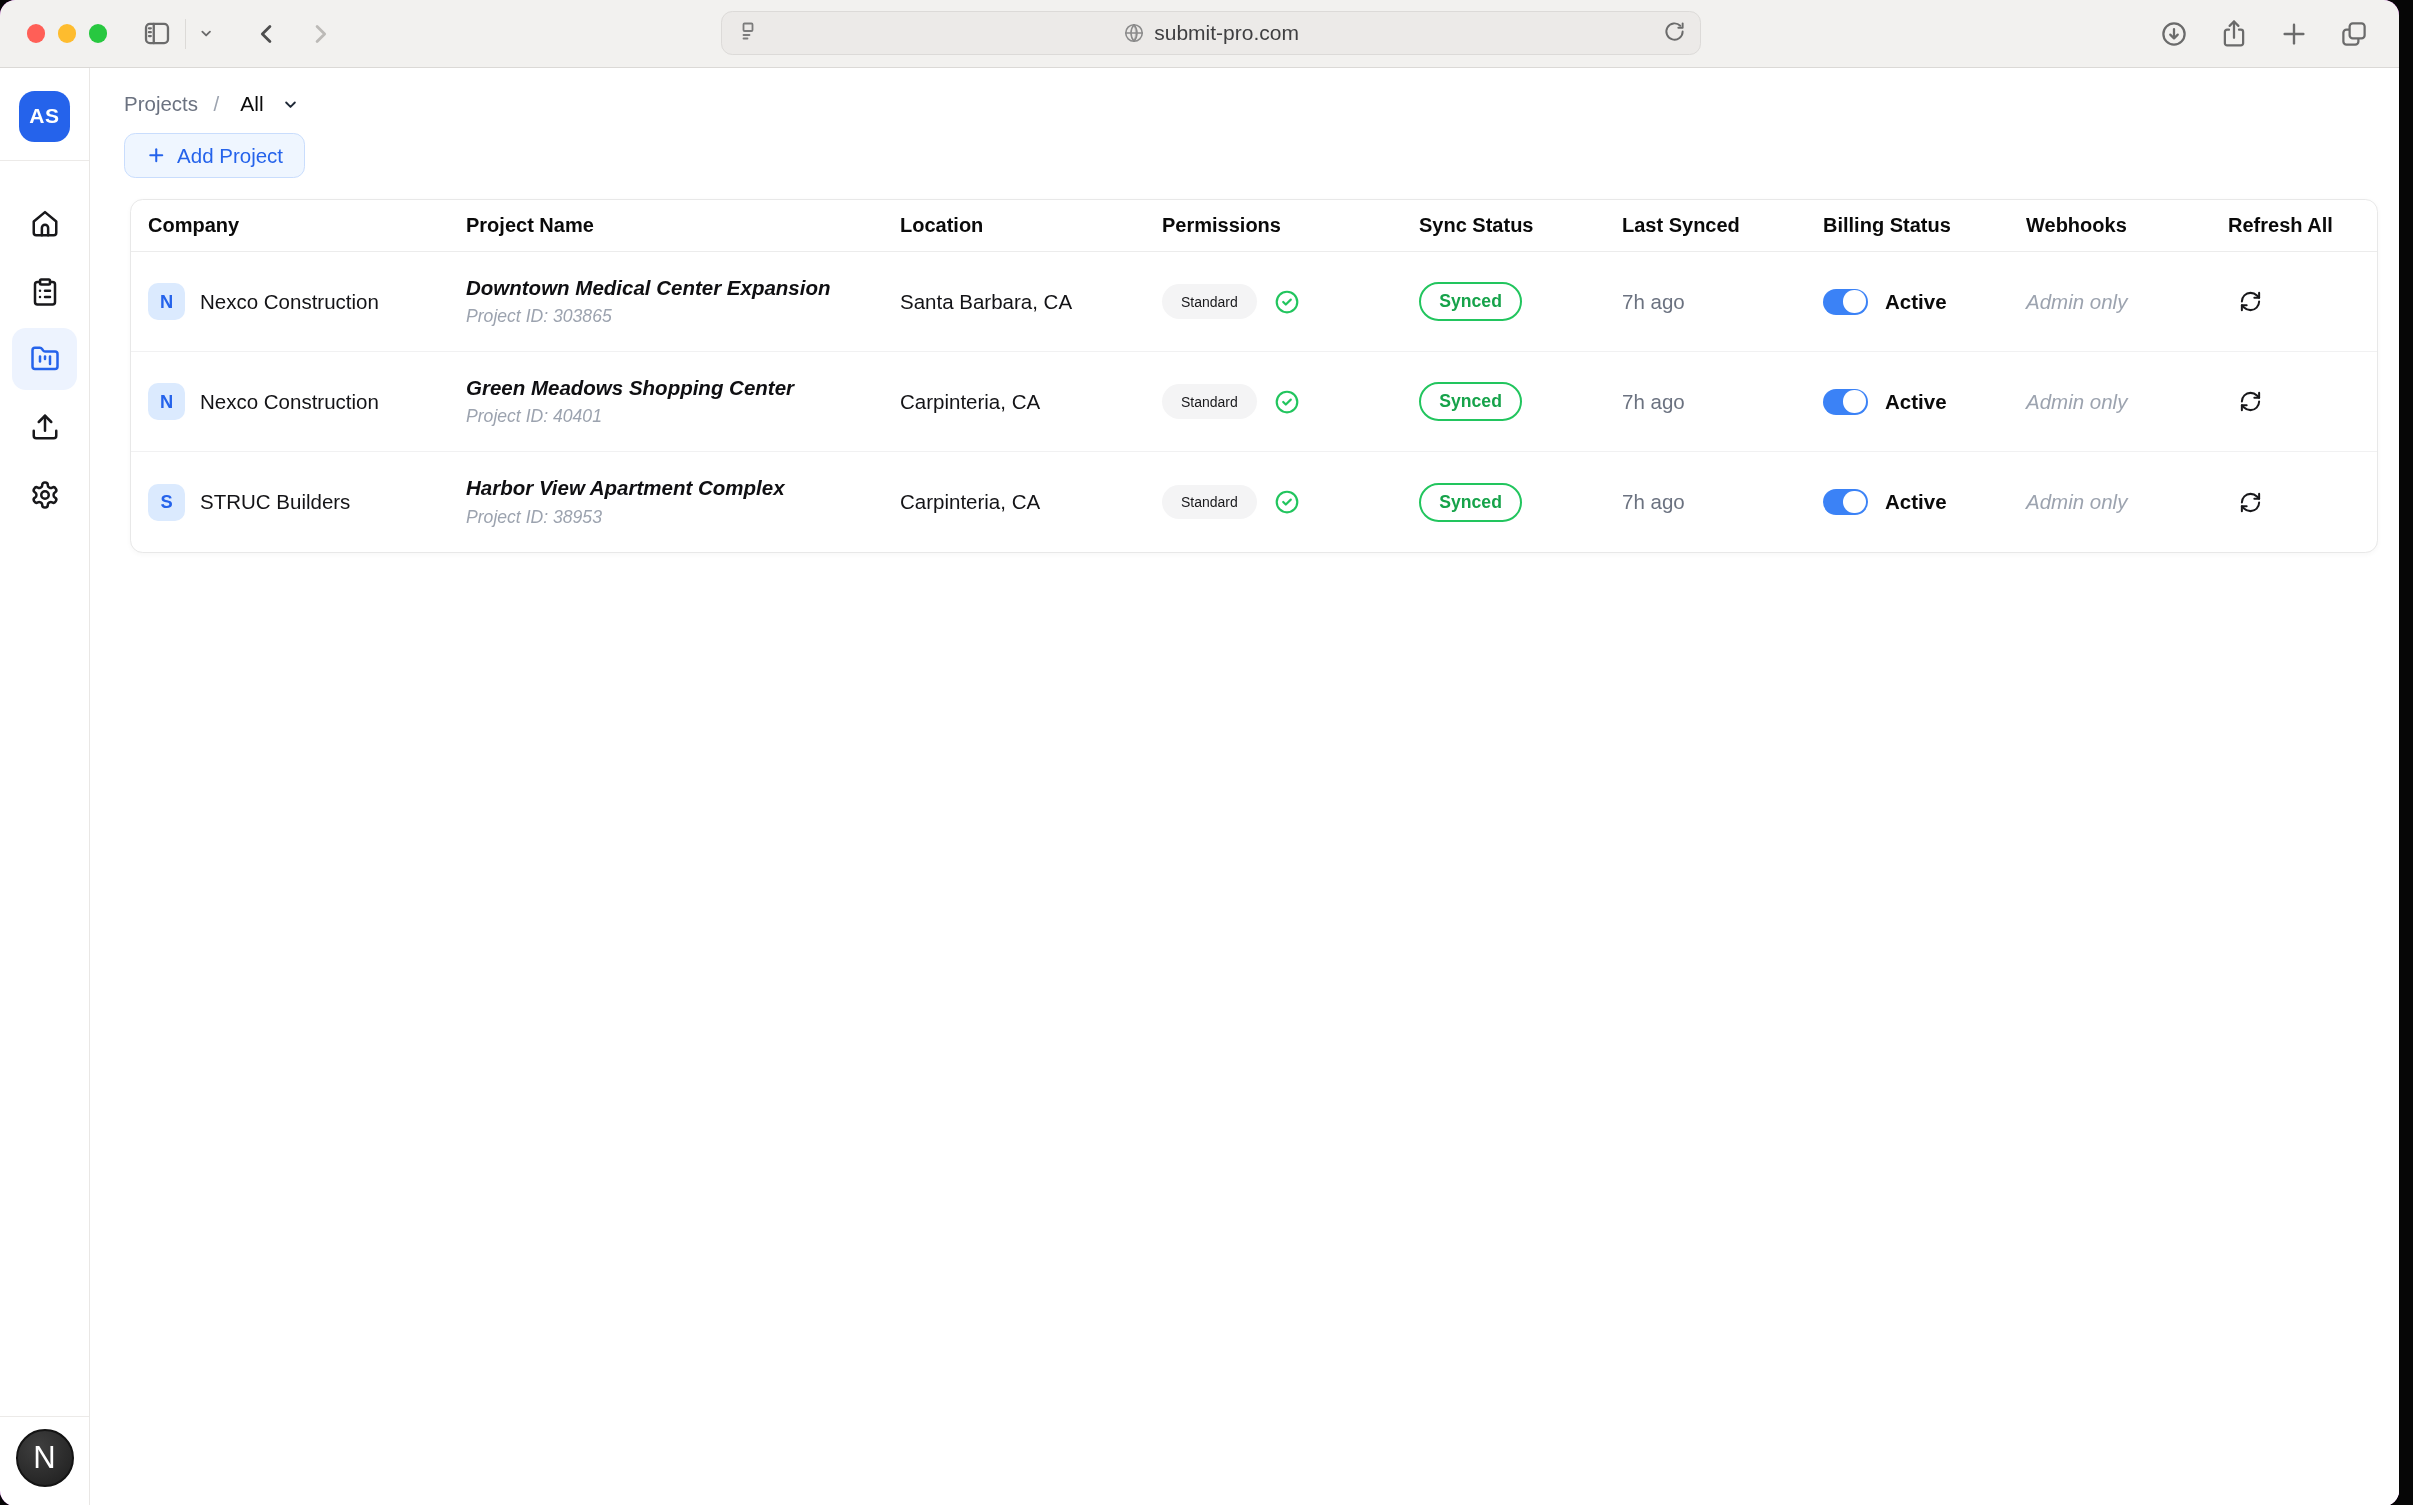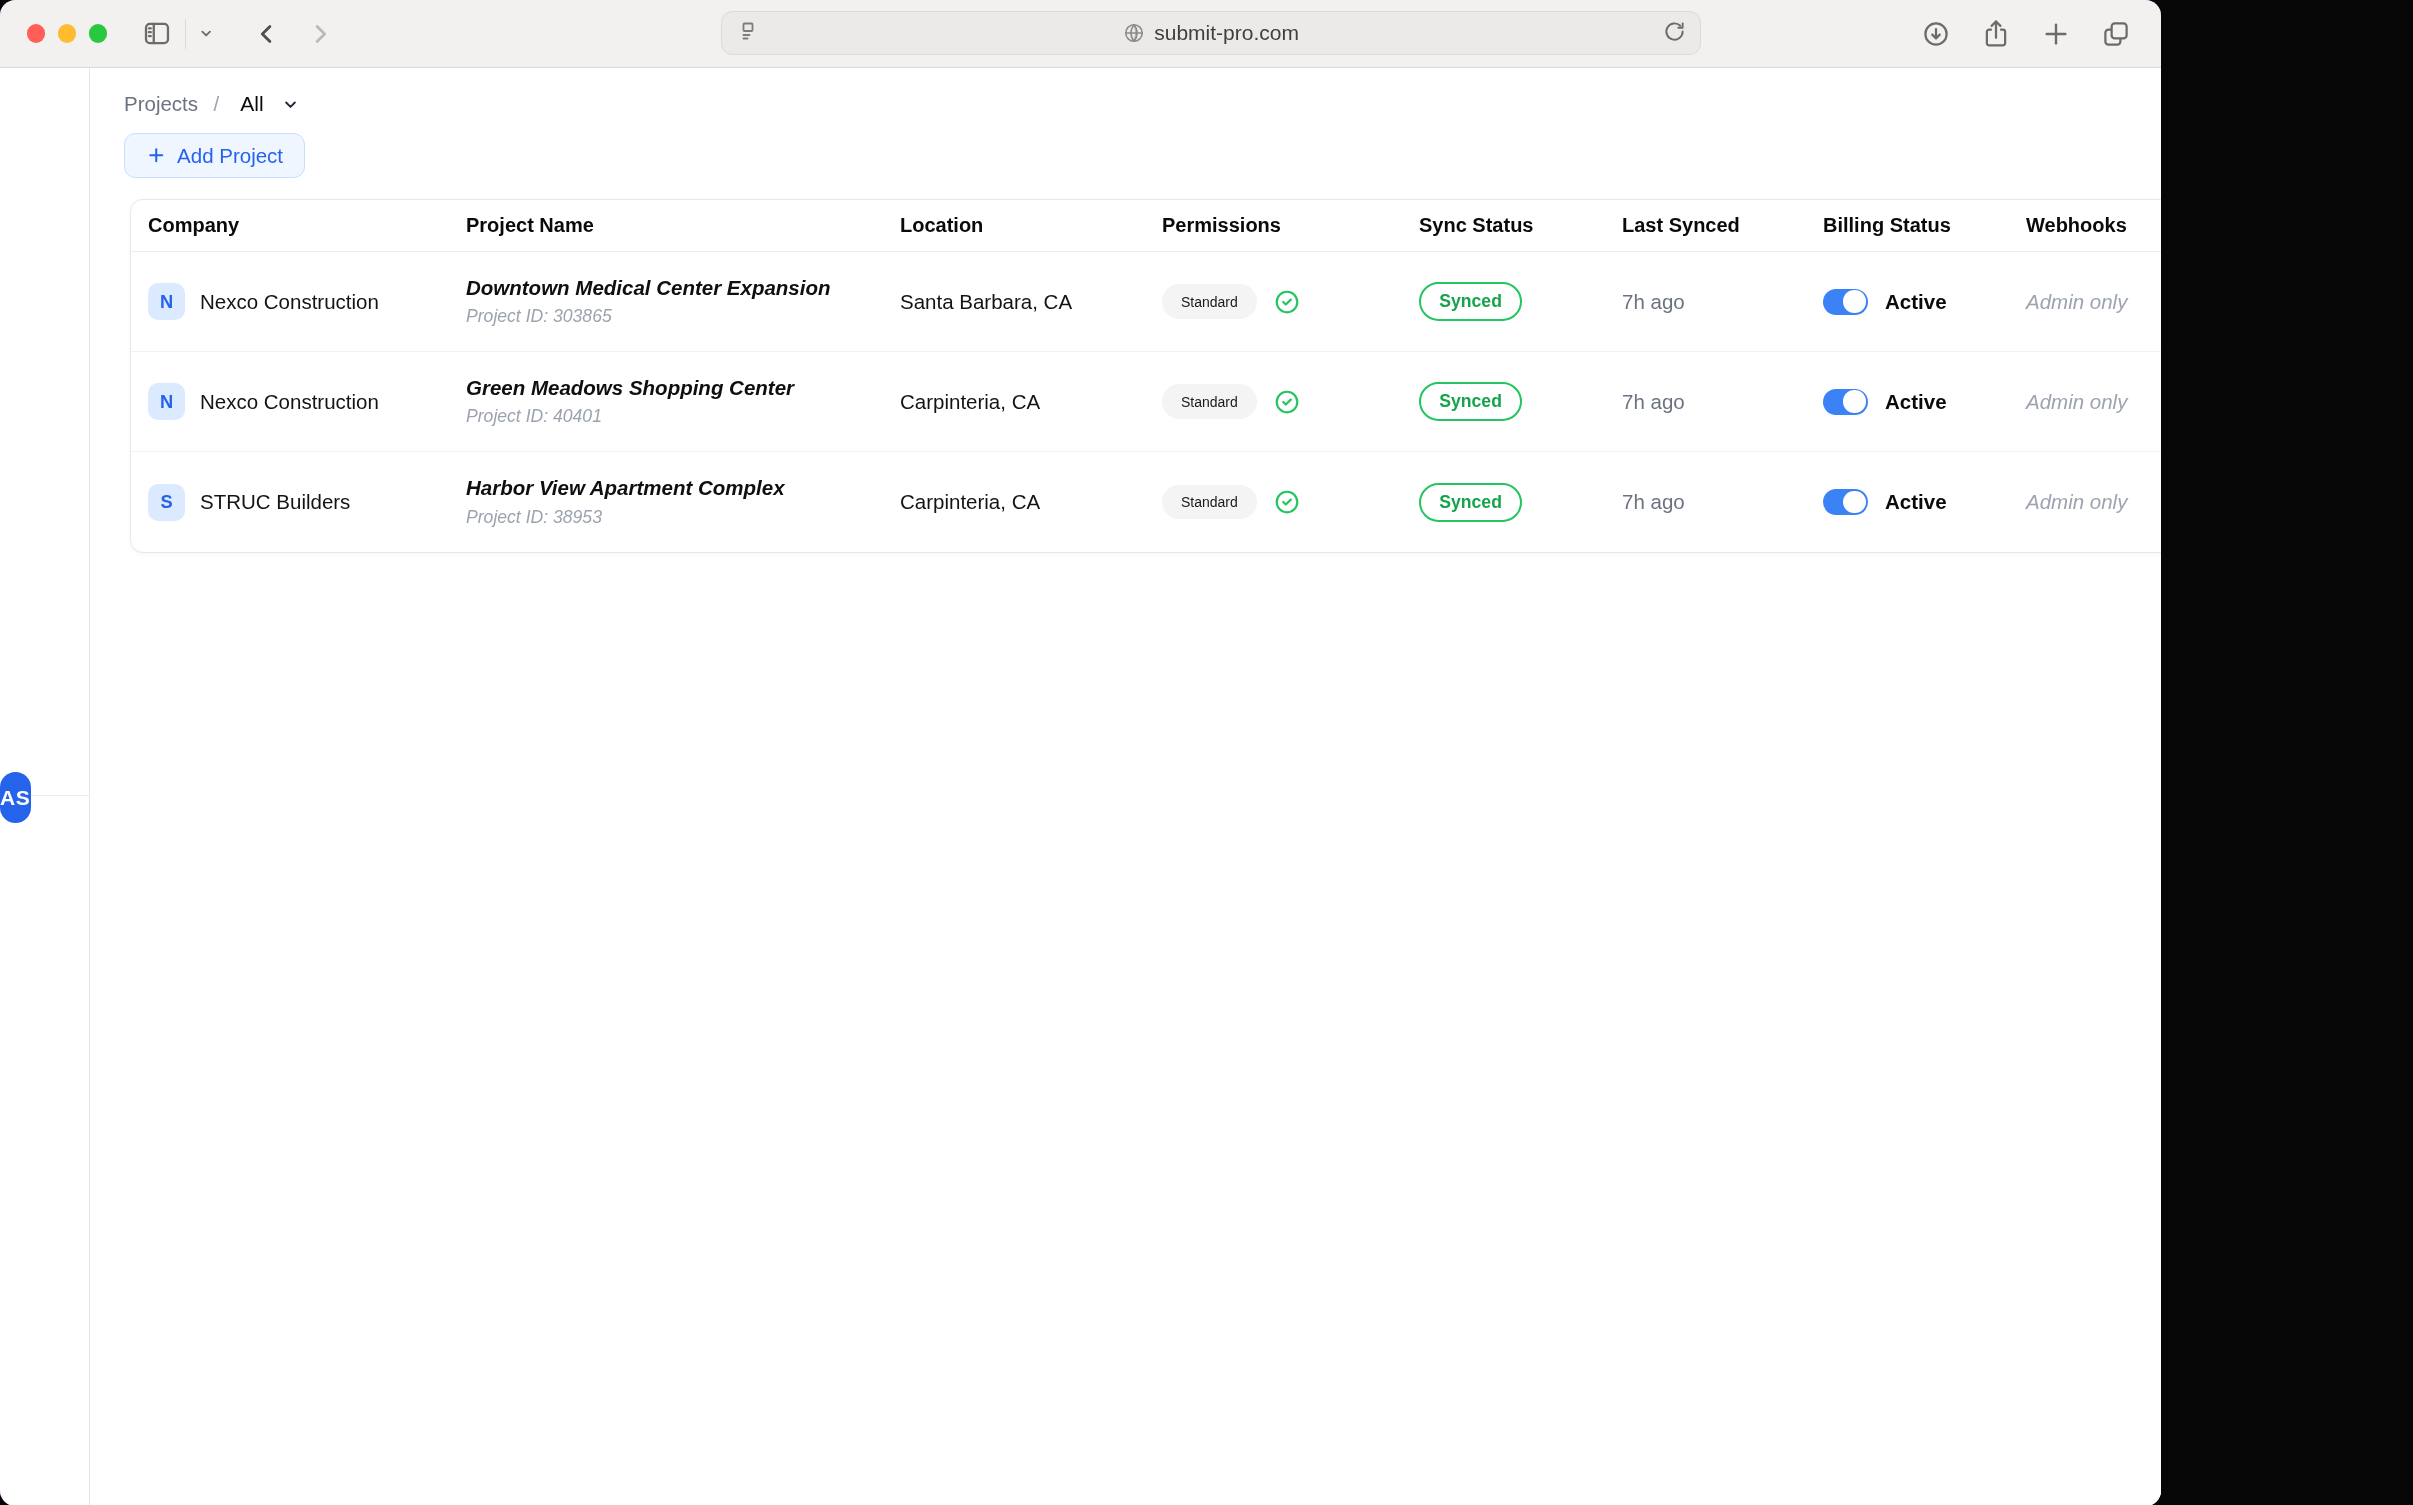--- a/index.html
+++ b/index.html
@@ -1,37 +1,37 @@
 <!DOCTYPE html>
 <html style="font-size:11.3px"><head>
 <meta charset="utf-8">
 <style>
   html,body{margin:0;padding:0;background:#060606;}
   *{box-sizing:border-box;}
-  .stage{width:2161px;height:1506px;border-radius:15.5px;overflow:hidden;background:#d946ef;
+  .stage{width:2399px;height:1506px;border-radius:15.5px;overflow:hidden;background:#d946ef;
          font-family:"Liberation Sans",sans-serif;position:relative;}
 
   
   .chrome{height:68px;background:#f2f1ef;border-bottom:1.4px solid #dbd9d6;display:flex;align-items:center;position:relative;}
   .lights{display:flex;gap:12.7px;margin-left:27px;}
   .light{width:18.3px;height:18.3px;border-radius:50%;}
   .light.r{background:#ff5f57;}.light.y{background:#febc2e;}.light.g{background:#28c840;}
   .tbtn{background:none;border:none;padding:0;display:flex;align-items:center;justify-content:center;color:#6b6b6b;cursor:default;}
   .tbtn svg{display:block;}
   .tb-divider{width:1.4px;height:30px;background:#ddccb900;background:#dcdad7;margin:0 11.3px;}
   .url-bar{position:absolute;left:721px;top:11.3px;width:980px;height:44px;background:#eceae8;
            border:1.4px solid #dcdad8;border-radius:11.3px;display:flex;align-items:center;justify-content:center;}
   .url-center{display:flex;align-items:center;gap:9.2px;color:#3f3f41;font-size:21px;}
   .url-reader{position:absolute;left:14px;color:#7c7c7c;}
   .url-reload{position:absolute;right:14px;color:#6b6b6b;background:none;border:none;padding:0;}
   .chrome-right{position:absolute;right:30px;display:flex;gap:30px;align-items:center;color:#5d5d5d;}
 
   
   .app{display:flex;height:1437px;background:#fff;}
-  .sidebar{width:90px;border-right:1.4px solid #e9e7e5;display:flex;flex-direction:row;align-items:center;flex:none;}
+  .sidebar{width:90px;border-right:1.4px solid #e9e7e5;display:flex;flex-direction:column;align-items:center;flex:none;}
   .user-avatar{width:51px;height:51px;border-radius:15.5px;background:#2563eb;color:#fff;font-weight:700;font-size:21px;
                letter-spacing:0.7px;display:flex;align-items:center;justify-content:center;margin-top:22.6px;}
   .sb-divider{width:100%;height:1.4px;background:#eceae8;margin-top:18.3px;flex:none;}
   .sb-divider.bottom{margin-top:0;}
   .sb-nav{display:flex;flex-direction:column;align-items:center;margin-top:32px;gap:5.6px;}
   .nav-btn{width:65px;height:62px;border-radius:14px;display:flex;align-items:center;justify-content:center;
            background:none;border:none;padding:0;color:#18181b;cursor:pointer;}
   .nav-btn.active{background:#edf3fe;color:#2563eb;}
   .sb-spacer{flex:1;}
   .bottom-avatar{width:58px;height:58px;border-radius:50%;border:2.1px solid #141414;

